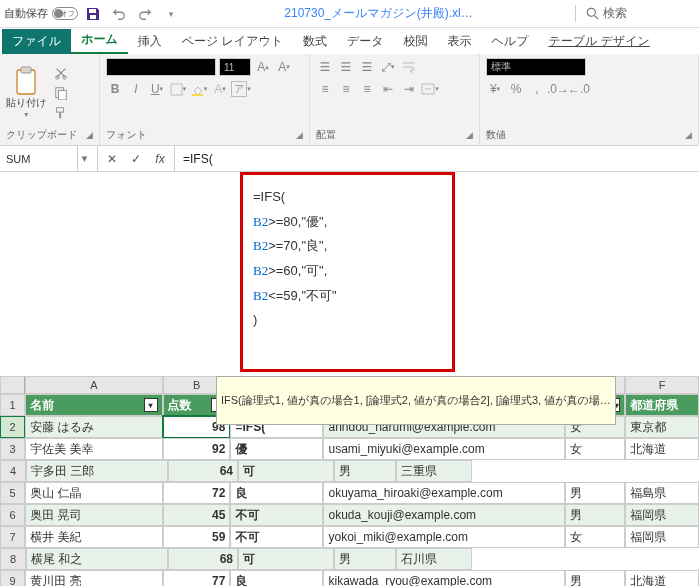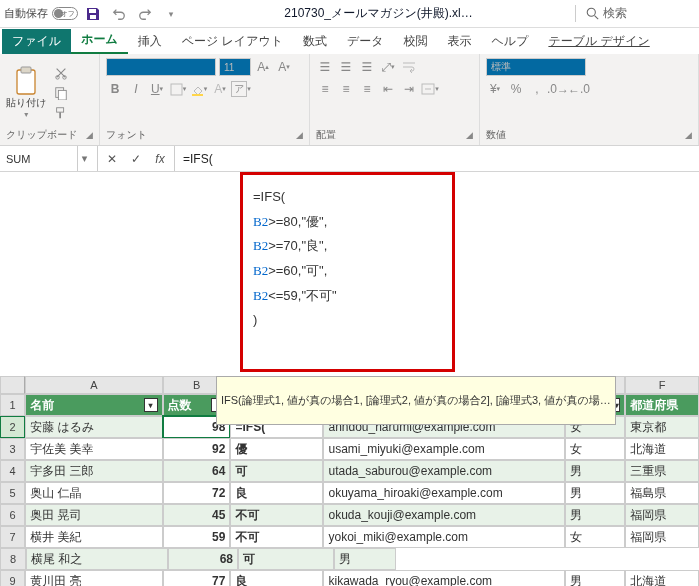--- a/index.html
+++ b/index.html
@@ -5,42 +5,42 @@
 * { box-sizing: border-box; margin: 0; padding: 0; font-family: "Meiryo", "Yu Gothic", sans-serif; }
 body { background: #fff; width: 699px; height: 586px; overflow: hidden; font-size: 12px; color: #333; }
 
 
 .titlebar { height: 28px; background: #fff; display: flex; align-items: center; padding: 0 4px; border-bottom: 1px solid #ddd; }
 .autosave { display: flex; align-items: center; gap: 4px; font-size: 11px; color: #444; }
 .switch { width: 26px; height: 13px; border: 1px solid #888; border-radius: 7px; display: inline-flex; align-items: center; padding: 0 1px; position: relative; }
 .switch::before { content: ""; width: 9px; height: 9px; border-radius: 50%; background: #888; }
 .switch::after { content: "オフ"; font-size: 7px; color: #666; position: absolute; right: 2px; }
 .qat-icon { width: 22px; height: 22px; display: inline-flex; align-items: center; justify-content: center; color: #4b2a8c; margin-left: 4px; }
-.doc-title { flex: 1; text-align: center; font-size: 12px; color: #0f172a; }
+.doc-title { flex: 1; text-align: center; font-size: 12px; color: #3b82f6; }
 .searchbox { display: flex; align-items: center; gap: 4px; border-left: 1px solid #ccc; padding-left: 10px; width: 120px; color: #666; }
 
 
 .tabs { height: 26px; display: flex; align-items: flex-end; padding-left: 2px; background: #fff; }
 .tab { padding: 4px 10px; font-size: 12px; color: #444; cursor: pointer; }
 .tab.file { background: #0f766e; color: #fff; }
 .tab.active { color: #107c41; border-bottom: 2px solid #107c41; font-weight: bold; }
 .tab.design { color: #444; text-decoration: underline; }
 
 
 .ribbon { height: 92px; background: #f3f2f1; display: flex; border-bottom: 1px solid #d4d4d4; }
 .group { border-right: 1px solid #ddd; display: flex; flex-direction: column; justify-content: space-between; padding: 4px 6px 2px 6px; }
 .group-label { text-align: center; font-size: 10px; color: #666; height: 16px; display: flex; align-items: center; justify-content: space-between; gap: 6px; }
 .launcher { font-size: 9px; color: #888; }
 .group-body { flex: 1; display: flex; align-items: center; color: #bbb; }
 .big-btn { display: flex; flex-direction: column; align-items: center; font-size: 10px; color: #444; }
 .big-btn .icon { font-size: 22px; color: #c9842f; }
 .small-col { display: flex; flex-direction: column; gap: 2px; margin-left: 6px; }
 .small-btn { width: 18px; height: 18px; display: inline-flex; align-items: center; justify-content: center; color: #888; font-size: 12px; }
 .font-row { display: flex; gap: 3px; align-items: center; color: #bbb; }
-.sel { border: 1px solid #ccc; height: 18px; padding: 0 4px; background: #0369a1; color: #bbb; font-size: 10px; display: inline-flex; align-items: center; }
+.sel { border: 1px solid #ccc; height: 18px; padding: 0 4px; background: #000000; color: #bbb; font-size: 10px; display: inline-flex; align-items: center; }
 
 
 .fxbar { height: 26px; display: flex; align-items: center; border-bottom: 1px solid #d4d4d4; background: #fff; }
 .namebox { width: 98px; border-right: 1px solid #ccc; height: 100%; display: flex; align-items: center; padding: 0 6px; font-size: 11px; position: relative; }
 .namebox .chev { margin-left: auto; width: 14px; height: 100%; border-left: 1px solid #ccc; display: flex; align-items: center; justify-content: center; color: #777; }
 .fx-btns { display: flex; align-items: center; padding: 0 4px; gap: 4px; border-right: 1px solid #ccc; height: 100%; }
 .fx-btn { width: 20px; height: 20px; display: inline-flex; align-items: center; justify-content: center; color: #555; }
 .fx-input { flex: 1; padding: 0 8px; font-size: 12px; color: #222; }
 
 
@@ -339,21 +339,20 @@
         <div class="cell colC">優</div>
         <div class="cell colD">usami_miyuki@example.com</div>
         <div class="cell colE">女</div>
         <div class="cell colF">北海道</div>
       </div>
       <div class="row even">
         <div class="rownum">4</div>
         <div class="cell colA">宇多田 三郎</div>
         <div class="cell colB">64</div>
         <div class="cell colC">可</div>
-        <div class="cell colD">utada_saburou@example.com</div>
         <div class="cell colE">男</div>
         <div class="cell colF">三重県</div>
       </div>
       <div class="row">
         <div class="rownum">5</div>
         <div class="cell colA">奥山 仁晶</div>
         <div class="cell colB">72</div>
         <div class="cell colC">良</div>
         <div class="cell colD">okuyama_hiroaki@example.com</div>
         <div class="cell colE">男</div>
@@ -376,20 +375,21 @@
         <div class="cell colD">yokoi_miki@example.com</div>
         <div class="cell colE">女</div>
         <div class="cell colF">福岡県</div>
       </div>
       <div class="row even">
         <div class="rownum">8</div>
         <div class="cell colA">横尾 和之</div>
         <div class="cell colB">68</div>
         <div class="cell colC">可</div>
         <div class="cell colE">男</div>
+        <div class="cell colF">石川県</div>
       </div>
       <div class="row">
         <div class="rownum">9</div>
         <div class="cell colA">黄川田 亮</div>
         <div class="cell colB">77</div>
         <div class="cell colC">良</div>
         <div class="cell colD">kikawada_ryou@example.com</div>
         <div class="cell colE">男</div>
         <div class="cell colF">北海道</div>
       </div>

